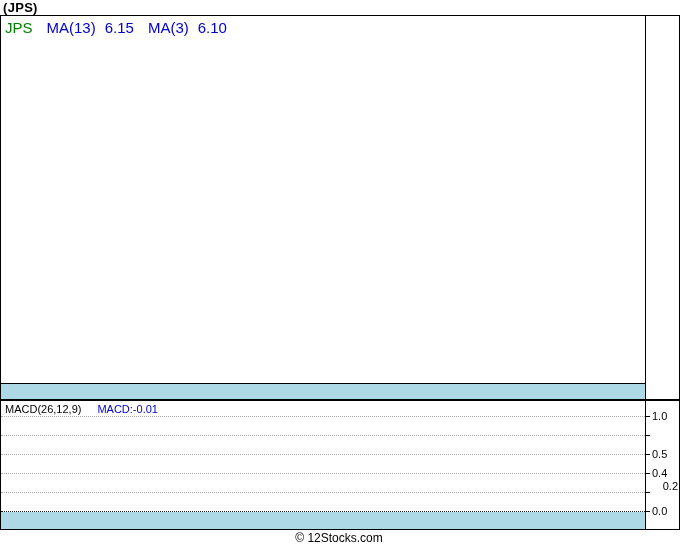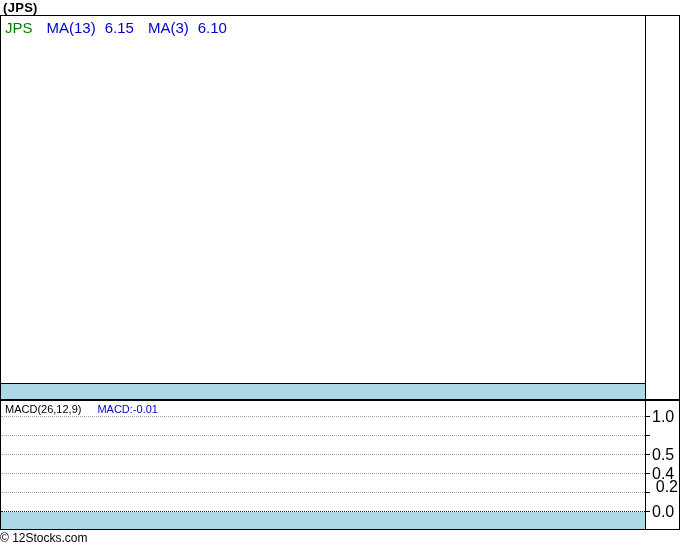--- a/index.html
+++ b/index.html
@@ -101,21 +101,21 @@
     position: absolute;
     left: 645px;
     width: 5px;
     height: 1px;
     background: #000000;
   }
   .axis-label {
     position: absolute;
     left: 652px;
     width: 26px;
-    font-size: 16px;
+    font-size: 11px;
     color: #000000;
     line-height: 13px;
   }
   .t1 { top: 410px; }
   .t2 { top: 429px; padding-left: 40px; }
   .t3 { top: 448px; }
   .t4 { top: 467px; }
   .t5 { top: 480px; text-align: right; }
   .t6 { top: 505px; }
   .volume-band-macd {
@@ -124,21 +124,21 @@
     left: 1px;
     width: 644px;
     height: 17px;
     background: #add8e6;
   }
   .copyright {
     position: absolute;
     top: 531px;
     left: 0;
     width: 678px;
-    text-align: left;
+    text-align: center;
     font-size: 12px;
     color: #000000;
   }
 </style>
 </head>
 <body>
 
 <div id="stage">
 
   <div class="page-title">(JPS)</div>

